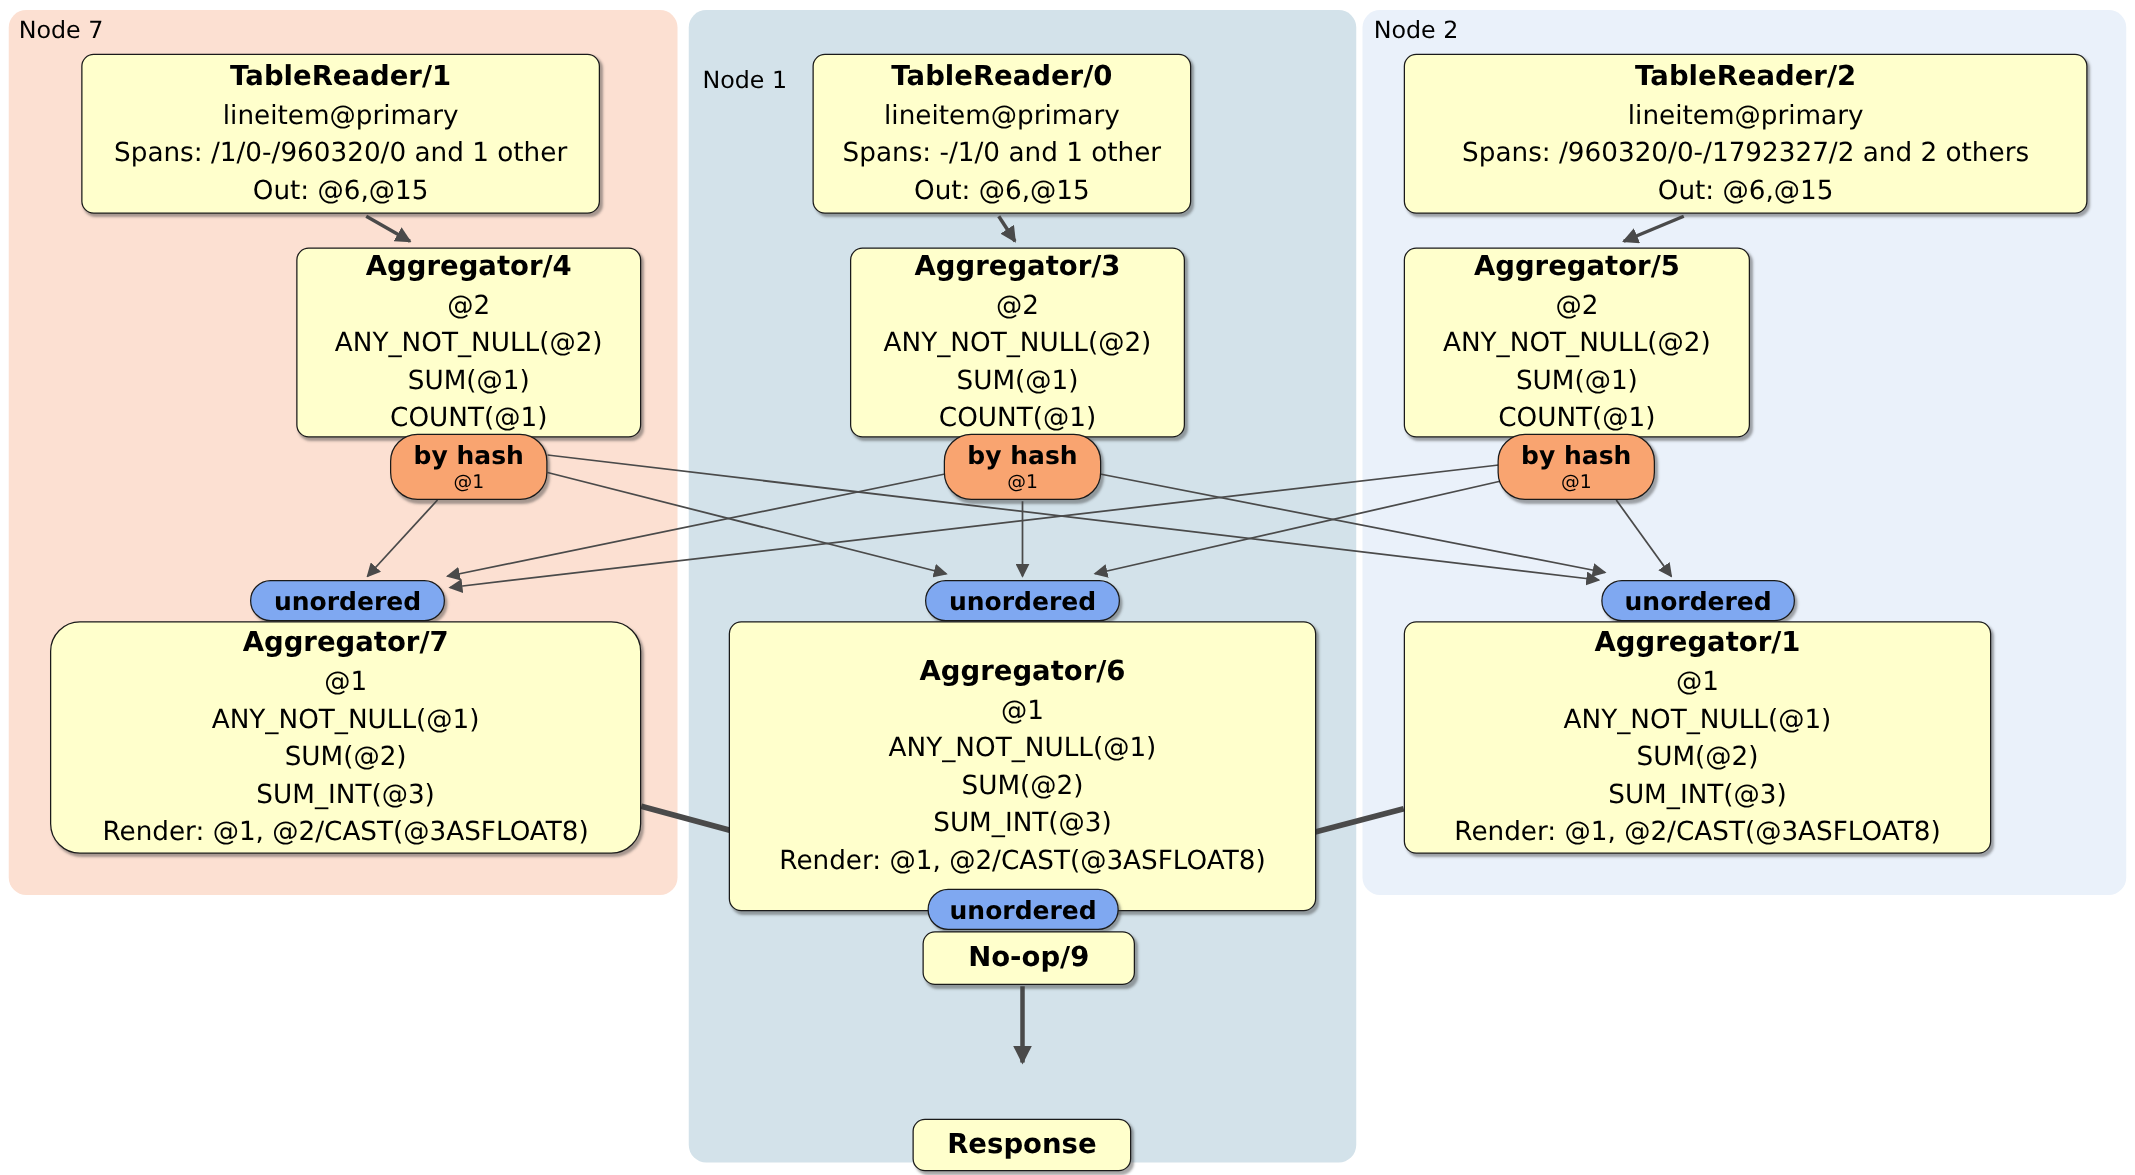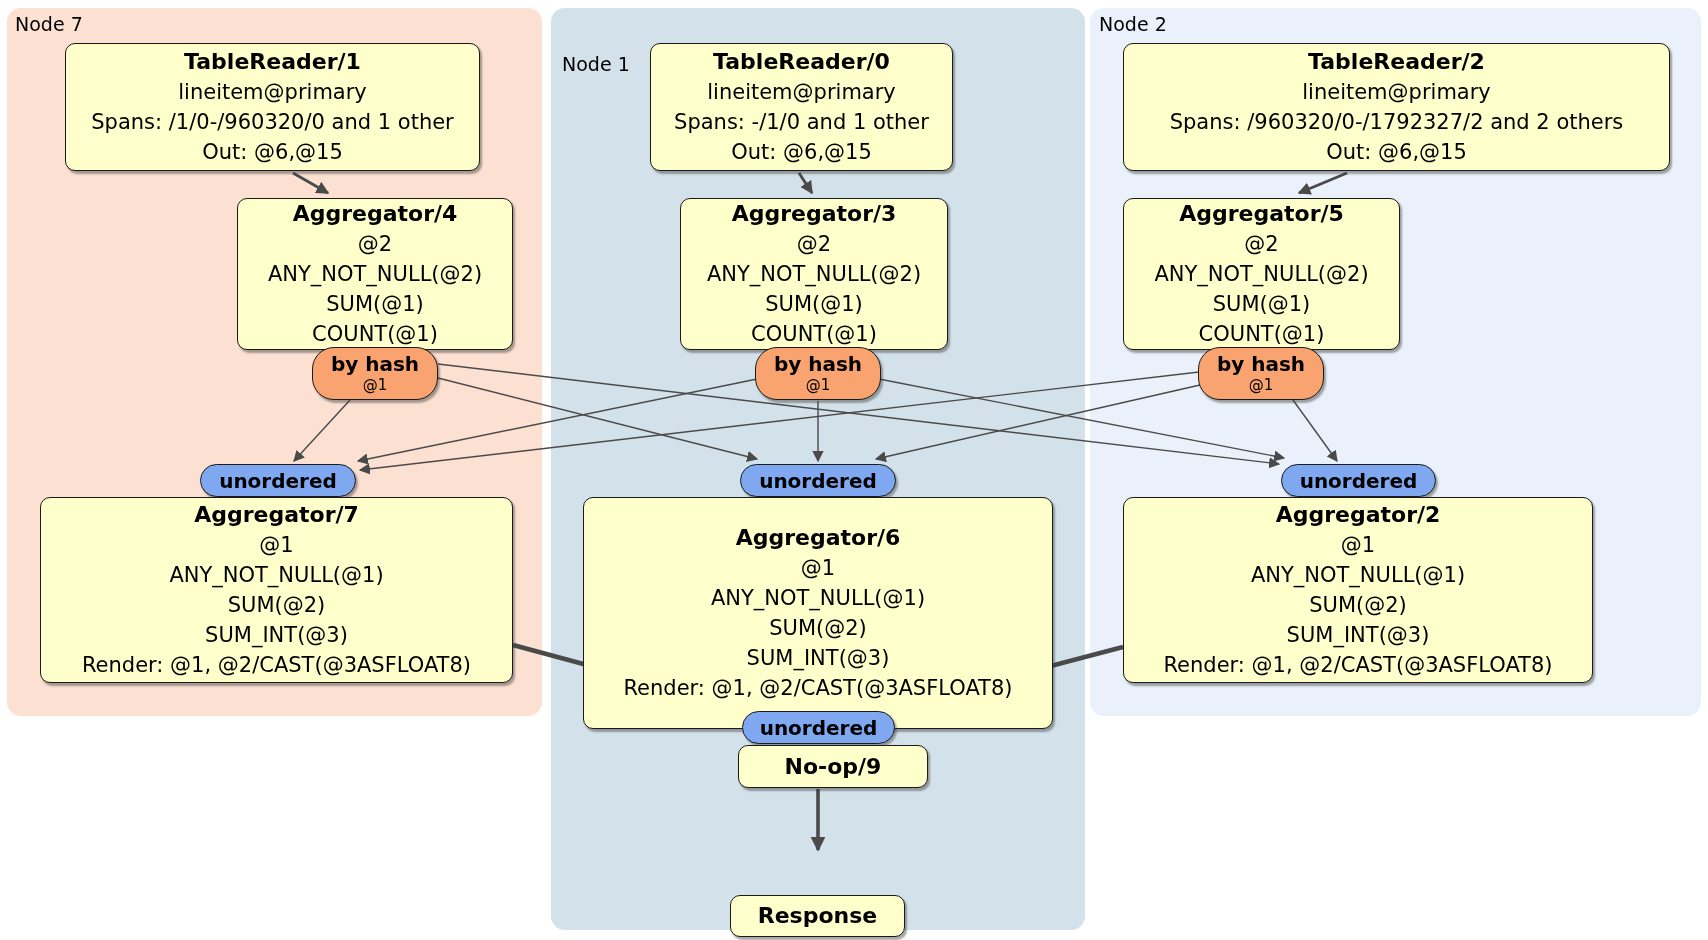--- a/index.html
+++ b/index.html
@@ -169,48 +169,48 @@
   <div class="pill stream" style="left:200px;top:464px;width:156px;height:33px;">
     <div class="pill-title">unordered</div>
   </div>
   <div class="pill stream" style="left:740px;top:464px;width:156px;height:33px;">
     <div class="pill-title">unordered</div>
   </div>
   <div class="pill stream" style="left:1281px;top:464px;width:155px;height:33px;">
     <div class="pill-title">unordered</div>
   </div>
 
-  <div class="box" style="left:40px;top:497px;width:473px;height:186px;">
+  <div class="box" style="left:40px;top:497px;width:473px;height:186px;border-radius:24px;">
     <div class="title">Aggregator/7</div>
     <div class="bline">@1</div>
     <div class="bline">ANY_NOT_NULL(@1)</div>
     <div class="bline">SUM(@2)</div>
     <div class="bline">SUM_INT(@3)</div>
     <div class="bline">Render: @1, @2/CAST(@3ASFLOAT8)</div>
   </div>
   <div class="box" style="left:583px;top:497px;width:470px;height:232px;">
     <div class="title">Aggregator/6</div>
     <div class="bline">@1</div>
     <div class="bline">ANY_NOT_NULL(@1)</div>
     <div class="bline">SUM(@2)</div>
     <div class="bline">SUM_INT(@3)</div>
     <div class="bline">Render: @1, @2/CAST(@3ASFLOAT8)</div>
   </div>
   <div class="box" style="left:1123px;top:497px;width:470px;height:186px;">
-    <div class="title">Aggregator/2</div>
+    <div class="title">Aggregator/1</div>
     <div class="bline">@1</div>
     <div class="bline">ANY_NOT_NULL(@1)</div>
     <div class="bline">SUM(@2)</div>
     <div class="bline">SUM_INT(@3)</div>
     <div class="bline">Render: @1, @2/CAST(@3ASFLOAT8)</div>
   </div>
 
   <div class="pill stream" style="left:742px;top:711px;width:153px;height:33px;">
     <div class="pill-title">unordered</div>
   </div>
-  <div class="box" style="left:738px;top:745px;width:190px;height:43px;">
+  <div class="box" style="left:738px;top:745px;width:170px;height:43px;">
     <div class="title">No-op/9</div>
   </div>
   <div class="box" style="left:730px;top:895px;width:175px;height:42px;">
     <div class="title">Response</div>
   </div>
 
 </div>
 
 </body></html>

